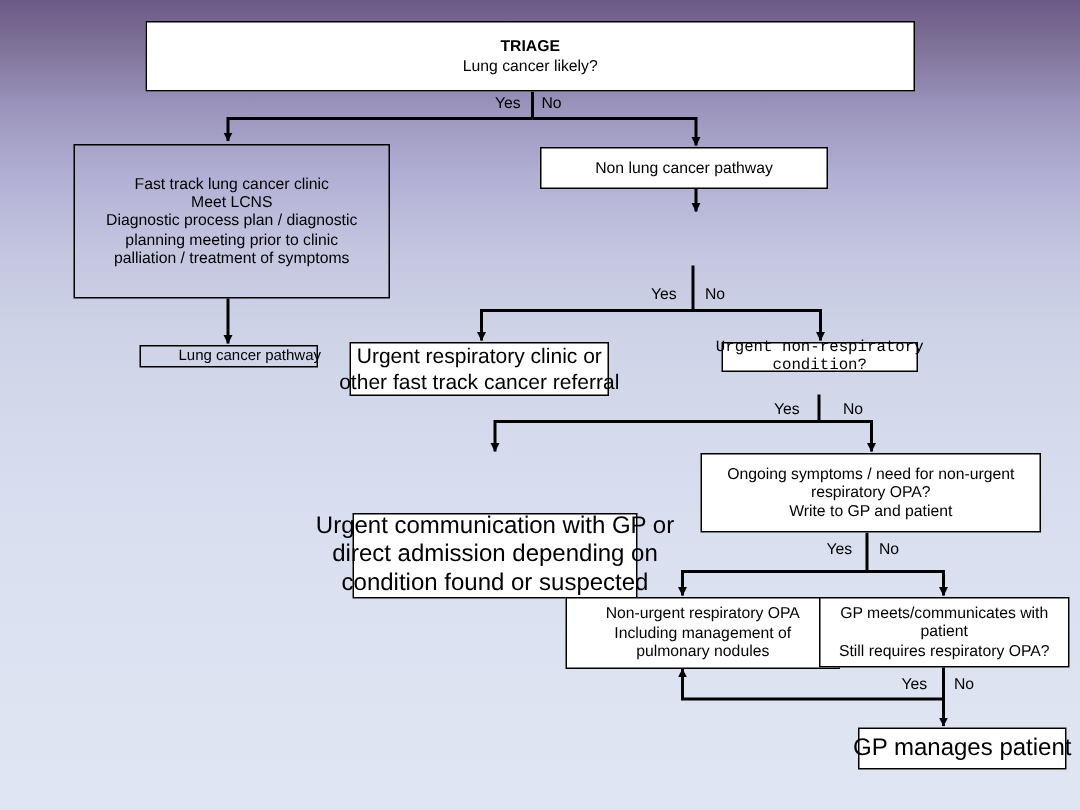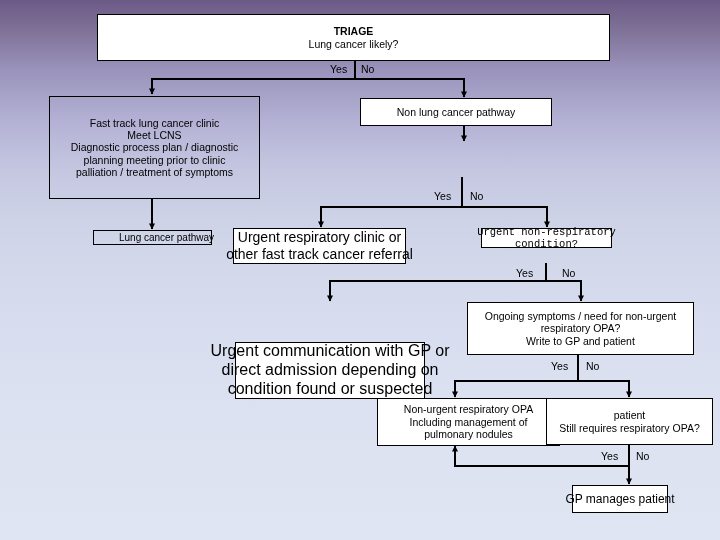--- a/index.html
+++ b/index.html
@@ -171,23 +171,24 @@
   <span class="edge-label" style="left:551px; top:360px;">Yes</span>
   <span class="edge-label" style="left:586px; top:360px;">No</span>
 
   <div class="node filled" style="left:377px; top:398px; width:183px; height:48px; font-size:10.5px;">
     <span class="ln">Non-urgent respiratory OPA</span>
     <span class="ln">Including management of</span>
     <span class="ln">pulmonary nodules</span>
   </div>
 
   <div class="node filled" style="left:546px; top:398px; width:167px; height:47px; font-size:10.5px;">
+    <span class="ln">GP meets/communicates with</span>
     <span class="ln">patient</span>
     <span class="ln">Still requires respiratory OPA?</span>
   </div>
   <span class="edge-label" style="left:601px; top:450px;">Yes</span>
   <span class="edge-label" style="left:636px; top:450px;">No</span>
 
-  <div class="node filled" style="left:572px; top:485px; width:96px; height:28px; font-size:12px;">
+  <div class="node filled" style="left:572px; top:485px; width:139px; height:28px; font-size:16px;">
     <span class="ln">GP manages patient</span>
   </div>
 
 </div>
 
 </body></html>

